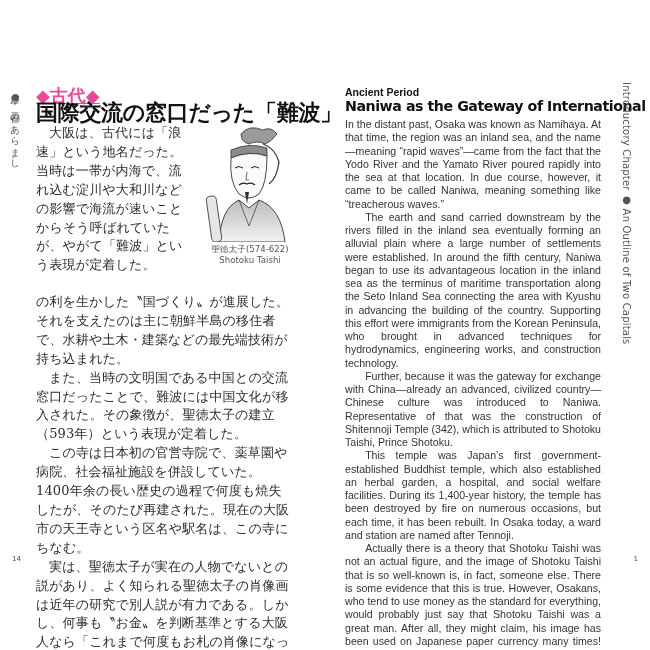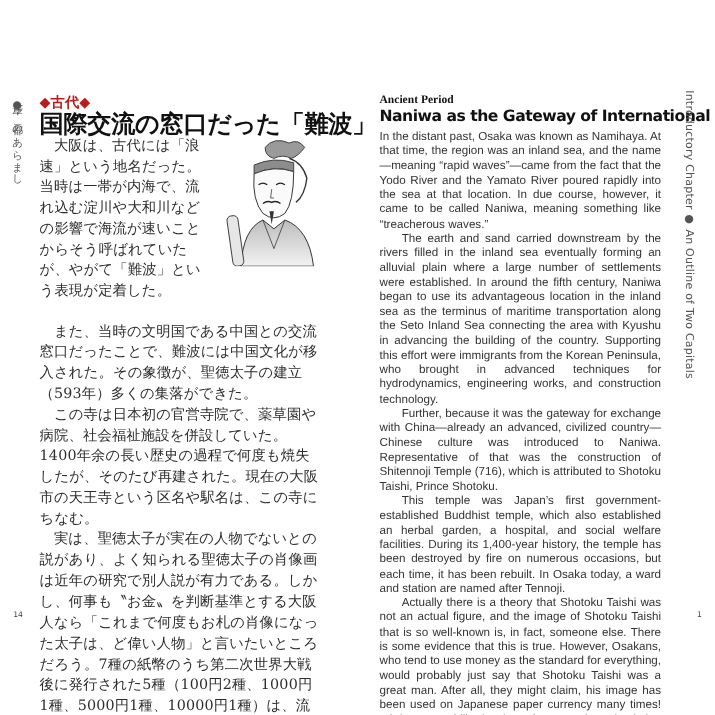--- a/index.html
+++ b/index.html
@@ -10,34 +10,34 @@
 
   
   .vhead { position:absolute; writing-mode:vertical-rl; font-family:"DejaVu Sans", sans-serif; color:#555; }
   .vhead-left { left:8px; top:86px; font-size:9.5px; letter-spacing:0.5px; }
   .vhead-right { left:296px; top:82px; font-size:10px; letter-spacing:0.2px; }
   .page-num { position:absolute; font-family:"DejaVu Sans", sans-serif; font-size:7px; color:#444; line-height:8px; text-align:right; width:8px; }
   .pn-left { left:12px; top:555px; }
   .pn-right { left:305px; top:555px; }
 
   
-  .jp-kicker { position:absolute; left:36px; top:84px; font-family:"DejaVu Sans", sans-serif; font-weight:bold; font-size:13px; color:#b91c1c; }
+  .jp-kicker { position:absolute; left:36px; top:84px; font-family:"DejaVu Sans", sans-serif; font-weight:bold; font-size:18px; color:#ec4899;text-decoration:underline; }
   .jp-title { position:absolute; left:36px; top:98px; font-family:"DejaVu Sans", sans-serif; font-weight:bold; font-size:22px; color:#111; letter-spacing:-0.3px; white-space:nowrap; }
 
   .jp-body { position:absolute; left:36px; font-size:13px; line-height:18.9px; color:#2d2d2d; letter-spacing:0.15px; }
   .jp-narrow { top:124px; width:152px; }
   .jp-wide { top:293px; width:255px; }
   .jp-body p { margin:0; text-indent:1em; }
 
   
   .illus { position:absolute; left:205px; top:122px; width:92px; height:120px; }
   .caption { position:absolute; left:196px; top:244px; width:108px; text-align:center; font-family:"DejaVu Sans", sans-serif; font-size:8.6px; line-height:11px; color:#555; }
 
   
-  .en-kicker { position:absolute; left:20px; top:86px; font-family:Liberation Serif, serif; font-weight:bold; font-size:10.5px; color:#111; }
+  .en-kicker { position:absolute; left:20px; top:86px; font-family:Liberation Sans, sans-serif; font-weight:bold; font-size:10.5px; color:#111; }
   .en-title { position:absolute; left:20px; top:98px; font-family:"DejaVu Sans", sans-serif; font-weight:bold; font-size:14.2px; color:#111; letter-spacing:-0.45px; white-space:nowrap; }
   .en-body { position:absolute; left:20px; top:118px; width:256px; font-family:Liberation Sans, sans-serif; font-size:10.6px; line-height:13.25px; color:#333; text-align:justify; }
   .en-body p { margin:0; text-indent:1.9em; }
   .en-body p.first { text-indent:0; }
 </style>
 </head>
 <body>
 
 <div class="page left-page">
   <div class="vhead vhead-left">序章 ● 二都のあらまし</div>
@@ -66,37 +66,42 @@
     <path d="M46 46 Q50 43 54 46" fill="none" stroke="#222" stroke-width="1"></path>
     <path d="M42 50 L41 58 L44 58" fill="none" stroke="#333" stroke-width="0.7"></path>
     <path d="M34 63 Q38 60 42 62 Q46 60 50 63" fill="none" stroke="#222" stroke-width="1.2"></path>
     <path d="M40 70 L42 82 L44 70" fill="#333"></path>
 
     <path d="M14 120 Q16 86 34 78 L44 86 L54 78 Q76 86 80 120Z" fill="url(#robe)" stroke="#333" stroke-width="0.9"></path>
     <path d="M34 78 L44 104 L54 78" fill="none" stroke="#333" stroke-width="0.7"></path>
 
     <rect x="4" y="74" width="10" height="46" rx="4" fill="#e6e6e6" stroke="#333" stroke-width="0.8" transform="rotate(-8 9 97)"></rect>
   </svg>
+  <div class="caption">
+    <div>聖徳太子(574-622)</div>
+    <div>Shotoku Taishi</div>
+  </div>
 
   <div class="jp-body jp-wide">
-    <p>また、当時の文明国である中国との交流窓口だったことで、難波には中国文化が移入された。その象徴が、聖徳太子の建立（593年）多くの集落ができた。</p>
+    <p style="text-indent:0">の利を生かした〝国づくり〟が進展した。それを支えたのは主に朝鮮半島の移住者で、水耕や土木・建築などの最先端技術が持ち込まれた。</p>
+    <p>また、当時の文明国である中国との交流窓口だったことで、難波には中国文化が移入された。その象徴が、聖徳太子の建立（593年）という表現が定着した。</p>
     <p>この寺は日本初の官営寺院で、薬草園や病院、社会福祉施設を併設していた。1400年余の長い歴史の過程で何度も焼失したが、そのたび再建された。現在の大阪市の天王寺という区名や駅名は、この寺にちなむ。</p>
     <p>実は、聖徳太子が実在の人物でないとの説があり、よく知られる聖徳太子の肖像画は近年の研究で別人説が有力である。しかし、何事も〝お金〟を判断基準とする大阪人なら「これまで何度もお札の肖像になった太子は、ど偉い人物」と言いたいところだろう。7種の紙幣のうち第二次世界大戦後に発行された5種（100円2種、1000円1種、5000円1種、10000円1種）は、流通こそしていないが現在も使用できる。</p>
   </div>
 
   <div class="page-num pn-left">14</div>
 </div>
 
 <div class="page right-page">
   <div class="en-kicker">Ancient Period</div>
   <div class="en-title">Naniwa as the Gateway of International Exchanges</div>
 
   <div class="en-body">
     <p class="first">In the distant past, Osaka was known as Namihaya. At that time, the region was an inland sea, and the name—meaning “rapid waves”—came from the fact that the Yodo River and the Yamato River poured rapidly into the sea at that location. In due course, however, it came to be called Naniwa, meaning something like “treacherous waves.”</p>
     <p>The earth and sand carried downstream by the rivers filled in the inland sea eventually forming an alluvial plain where a large number of settlements were established. In around the fifth century, Naniwa began to use its advantageous location in the inland sea as the terminus of maritime transportation along the Seto Inland Sea connecting the area with Kyushu in advancing the building of the country. Supporting this effort were immigrants from the Korean Peninsula, who brought in advanced techniques for hydrodynamics, engineering works, and construction technology.</p>
-    <p>Further, because it was the gateway for exchange with China—already an advanced, civilized country—Chinese culture was introduced to Naniwa. Representative of that was the construction of Shitennoji Temple (716), which is attributed to Shotoku Taishi, Prince Shotoku.</p>
+    <p>Further, because it was the gateway for exchange with China—already an advanced, civilized country—Chinese culture was introduced to Naniwa. Representative of that was the construction of Shitennoji Temple (342), which is attributed to Shotoku Taishi, Prince Shotoku.</p>
     <p>This temple was Japan’s first government-established Buddhist temple, which also established an herbal garden, a hospital, and social welfare facilities. During its 1,400-year history, the temple has been destroyed by fire on numerous occasions, but each time, it has been rebuilt. In Osaka today, a ward and station are named after Tennoji.</p>
     <p>Actually there is a theory that Shotoku Taishi was not an actual figure, and the image of Shotoku Taishi that is so well-known is, in fact, someone else. There is some evidence that this is true. However, Osakans, who tend to use money as the standard for everything, would probably just say that Shotoku Taishi was a great man. After all, they might claim, his image has been used on Japanese paper currency many times! Of the seven bills that have been put into circulation since World War II, five of them (two varieties of ¥100, one ¥1,000, one ¥5,000, and one ¥10,000) may not all be in current use, but they can still be used.</p>
   </div>
 
   <div class="vhead vhead-right">Introductory Chapter ● An Outline of Two Capitals</div>
   <div class="page-num pn-right">1</div>
 </div>
 
 </body></html>

